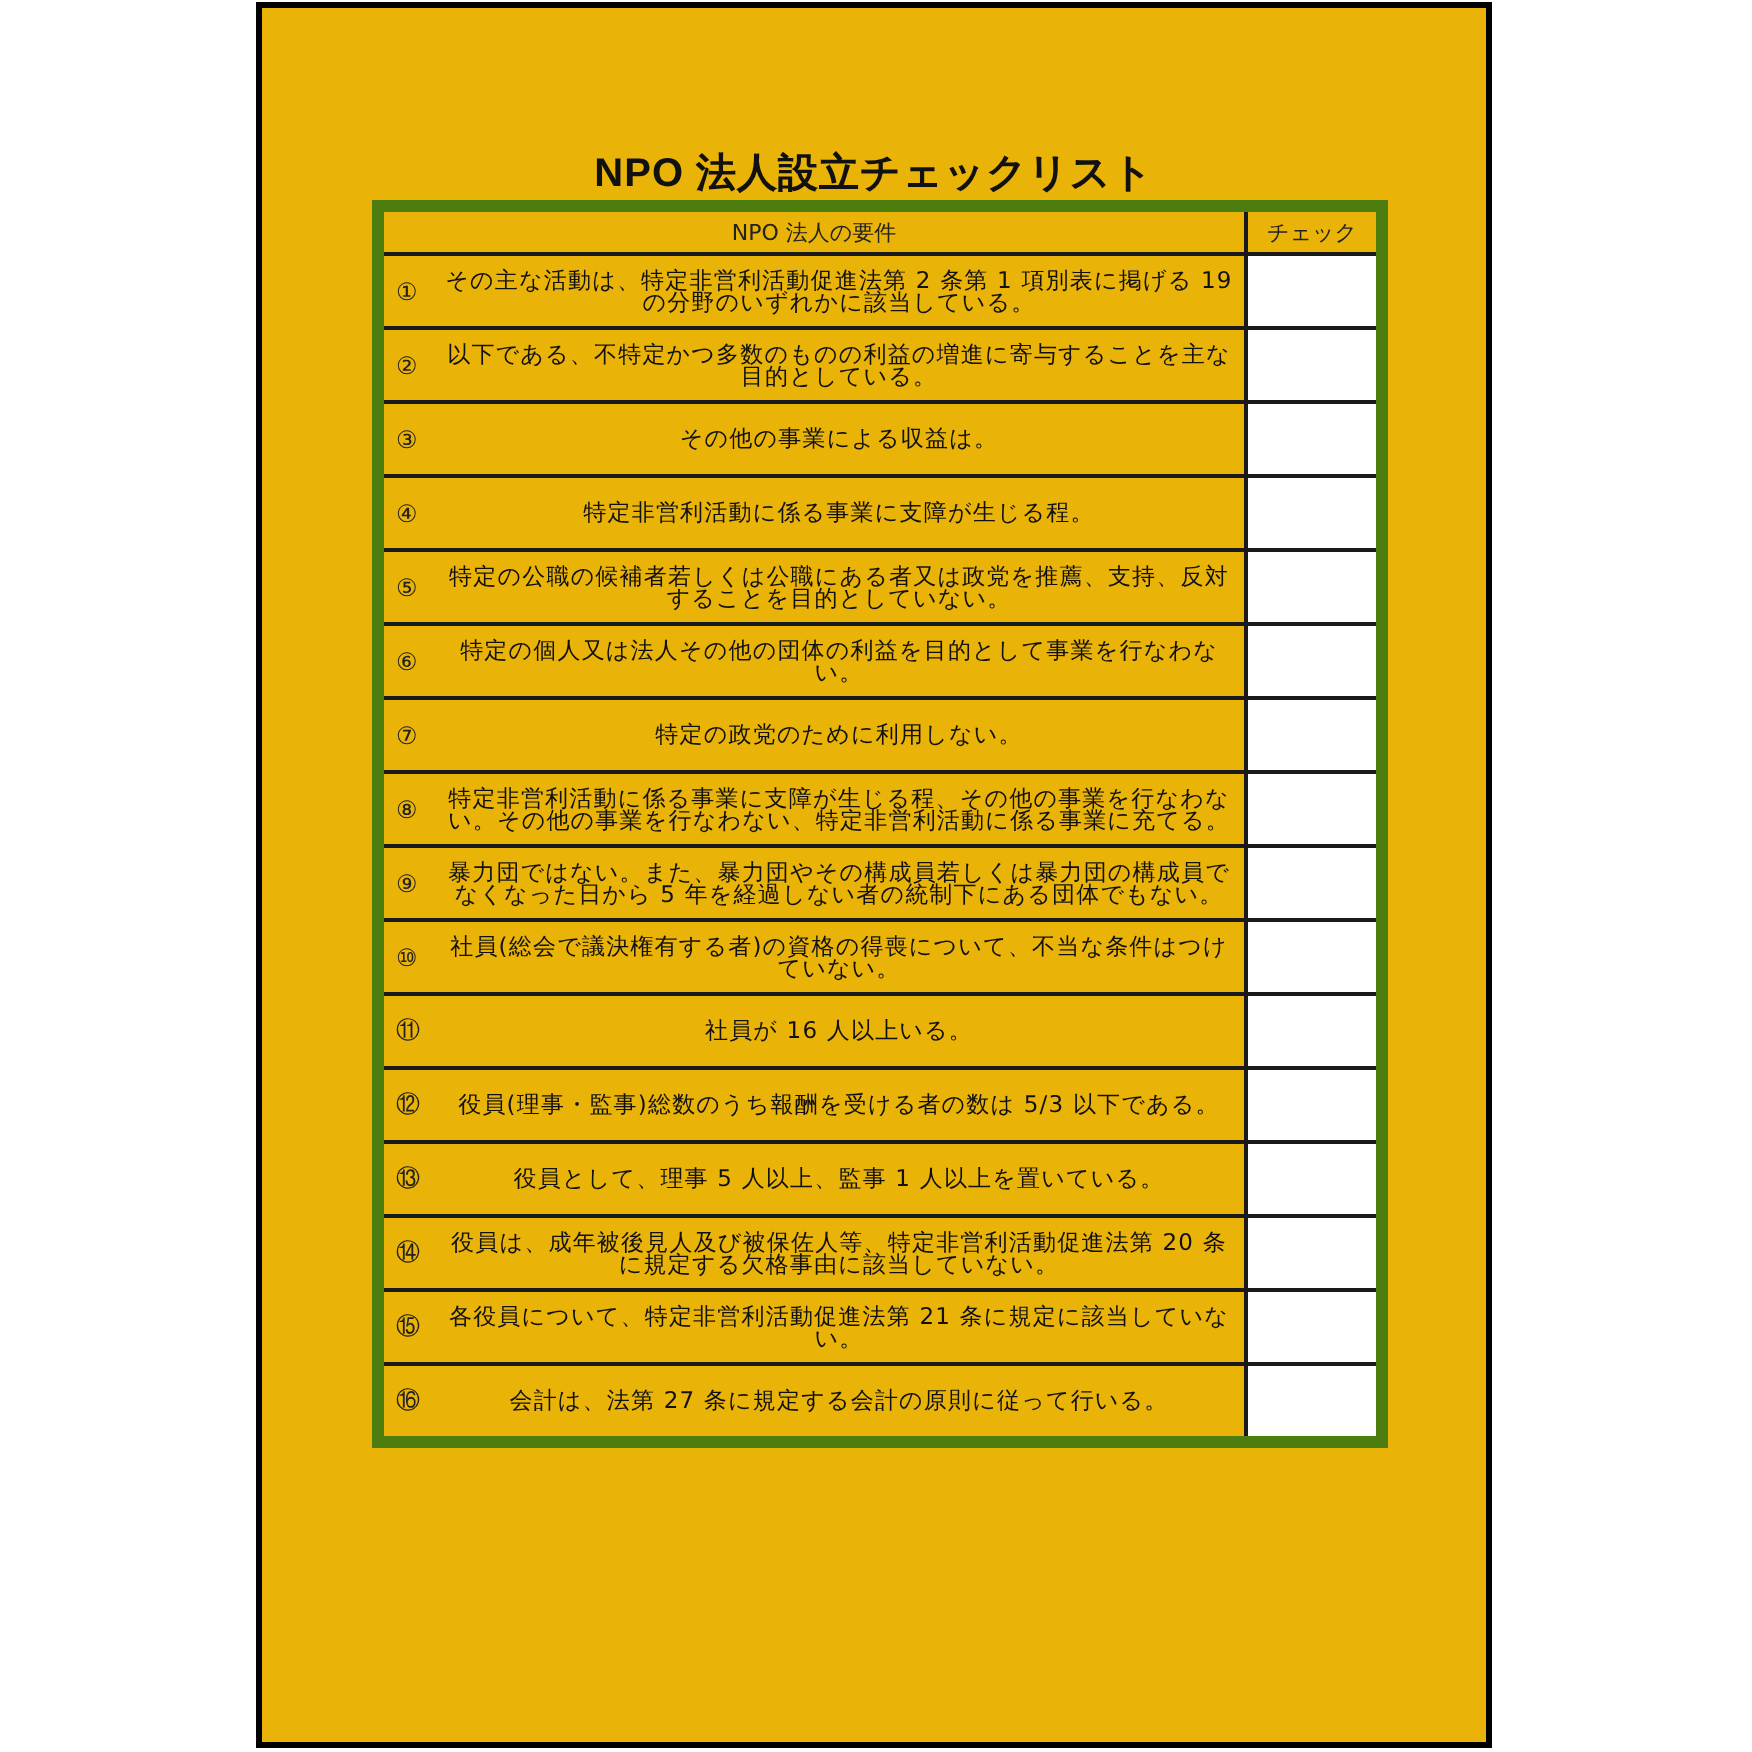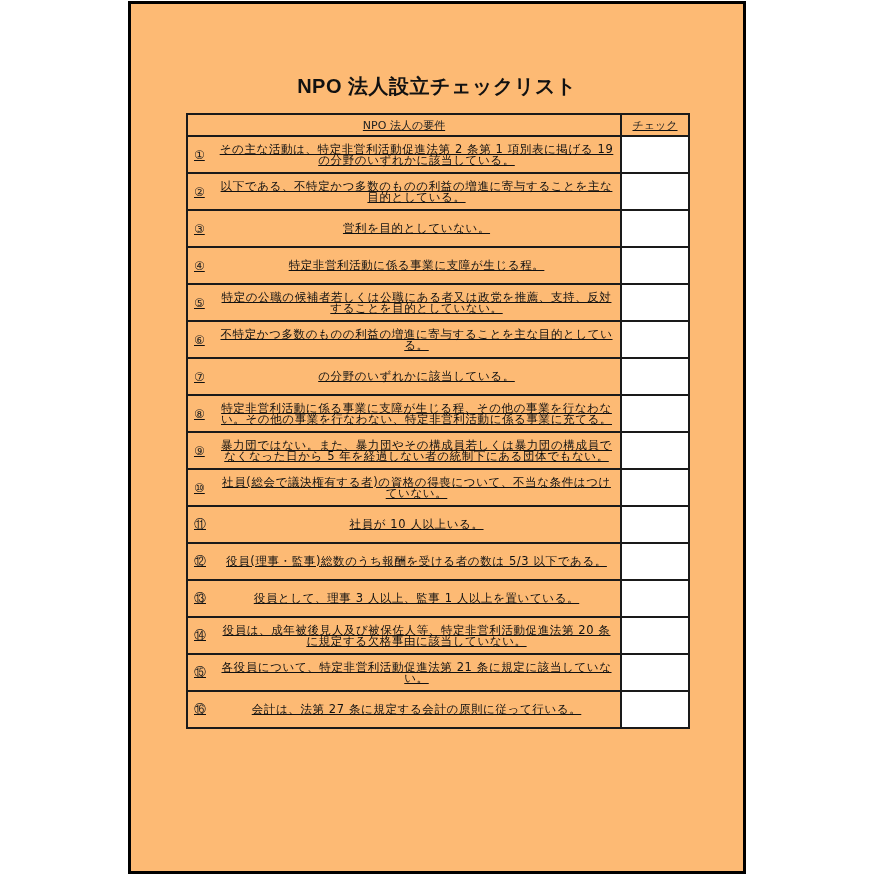--- a/index.html
+++ b/index.html
@@ -15,43 +15,42 @@
       font-family: "DejaVu Sans", "Liberation Sans", sans-serif;
       color: #111111;
     }
     .page {
       position: absolute;
       left: 128px;
       top: 1px;
       width: 612px;
       height: 867px;
       border: 3px solid #000000;
-      background: #fdba74;
+      background: #eab308;
     }
     .title {
       position: absolute;
       left: 0;
       top: 69px;
       width: 612px;
       text-align: center;
       font-family: "Liberation Sans", "DejaVu Sans", sans-serif;
       font-weight: bold;
       font-size: 20px;
       letter-spacing: 0.5px;
       color: #111111;
     }
     table.checklist {
       position: absolute;
       left: 55px;
-      top: 109px;
+      top: 96px;
       width: 504px;
       border-collapse: collapse;
-      border: 2px solid #4d7c0f;
+      border: 6px solid #4d7c0f;
       table-layout: fixed;
-      text-decoration: underline;
     }
     table.checklist th,
     table.checklist td {
       border: 2px solid #1a1a1a;
       padding: 0;
       vertical-align: middle;
     }
     table.checklist th {
       height: 20px;
       font-weight: normal;
@@ -122,21 +121,21 @@
               <span class="num">②</span>
               <span class="text">以下である、不特定かつ多数のものの利益の増進に寄与することを主な目的としている。</span>
             </div>
           </td>
           <td class="check-cell"></td>
         </tr>
         <tr>
           <td>
             <div class="req-cell">
               <span class="num">③</span>
-              <span class="text">営利を目的としていない。</span>
+              <span class="text">その他の事業による収益は。</span>
             </div>
           </td>
           <td class="check-cell"></td>
         </tr>
         <tr>
           <td>
             <div class="req-cell">
               <span class="num">④</span>
               <span class="text">特定非営利活動に係る事業に支障が生じる程。</span>
             </div>
@@ -149,30 +148,30 @@
               <span class="num">⑤</span>
               <span class="text">特定の公職の候補者若しくは公職にある者又は政党を推薦、支持、反対することを目的としていない。</span>
             </div>
           </td>
           <td class="check-cell"></td>
         </tr>
         <tr>
           <td>
             <div class="req-cell">
               <span class="num">⑥</span>
-              <span class="text">不特定かつ多数のものの利益の増進に寄与することを主な目的としている。</span>
+              <span class="text">特定の個人又は法人その他の団体の利益を目的として事業を行なわない。</span>
             </div>
           </td>
           <td class="check-cell"></td>
         </tr>
         <tr>
           <td>
             <div class="req-cell">
               <span class="num">⑦</span>
-              <span class="text">の分野のいずれかに該当している。</span>
+              <span class="text">特定の政党のために利用しない。</span>
             </div>
           </td>
           <td class="check-cell"></td>
         </tr>
         <tr>
           <td>
             <div class="req-cell">
               <span class="num">⑧</span>
               <span class="text">特定非営利活動に係る事業に支障が生じる程、その他の事業を行なわない。その他の事業を行なわない、特定非営利活動に係る事業に充てる。</span>
             </div>
@@ -194,39 +193,39 @@
               <span class="num">⑩</span>
               <span class="text">社員(総会で議決権有する者)の資格の得喪について、不当な条件はつけていない。</span>
             </div>
           </td>
           <td class="check-cell"></td>
         </tr>
         <tr>
           <td>
             <div class="req-cell">
               <span class="num">⑪</span>
-              <span class="text">社員が 10 人以上いる。</span>
+              <span class="text">社員が 16 人以上いる。</span>
             </div>
           </td>
           <td class="check-cell"></td>
         </tr>
         <tr>
           <td>
             <div class="req-cell">
               <span class="num">⑫</span>
               <span class="text">役員(理事・監事)総数のうち報酬を受ける者の数は 5/3 以下である。</span>
             </div>
           </td>
           <td class="check-cell"></td>
         </tr>
         <tr>
           <td>
             <div class="req-cell">
               <span class="num">⑬</span>
-              <span class="text">役員として、理事 3 人以上、監事 1 人以上を置いている。</span>
+              <span class="text">役員として、理事 5 人以上、監事 1 人以上を置いている。</span>
             </div>
           </td>
           <td class="check-cell"></td>
         </tr>
         <tr>
           <td>
             <div class="req-cell">
               <span class="num">⑭</span>
               <span class="text">役員は、成年被後見人及び被保佐人等、特定非営利活動促進法第 20 条に規定する欠格事由に該当していない。</span>
             </div>

